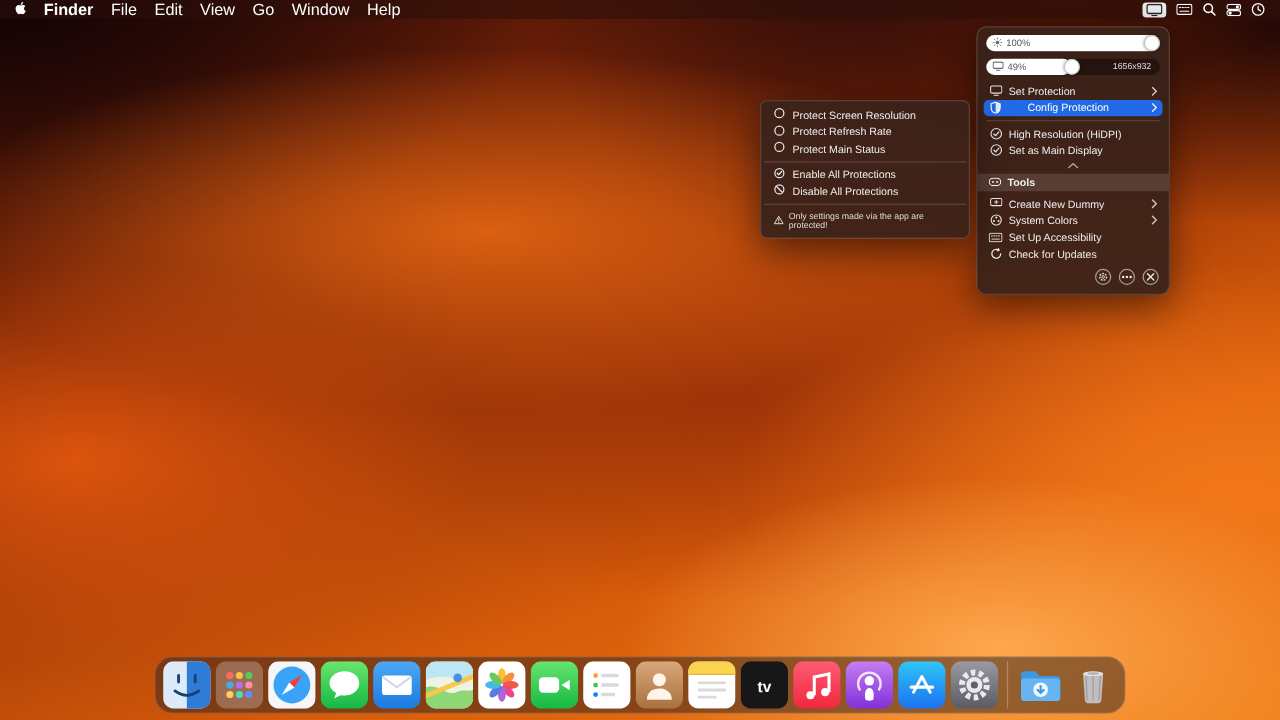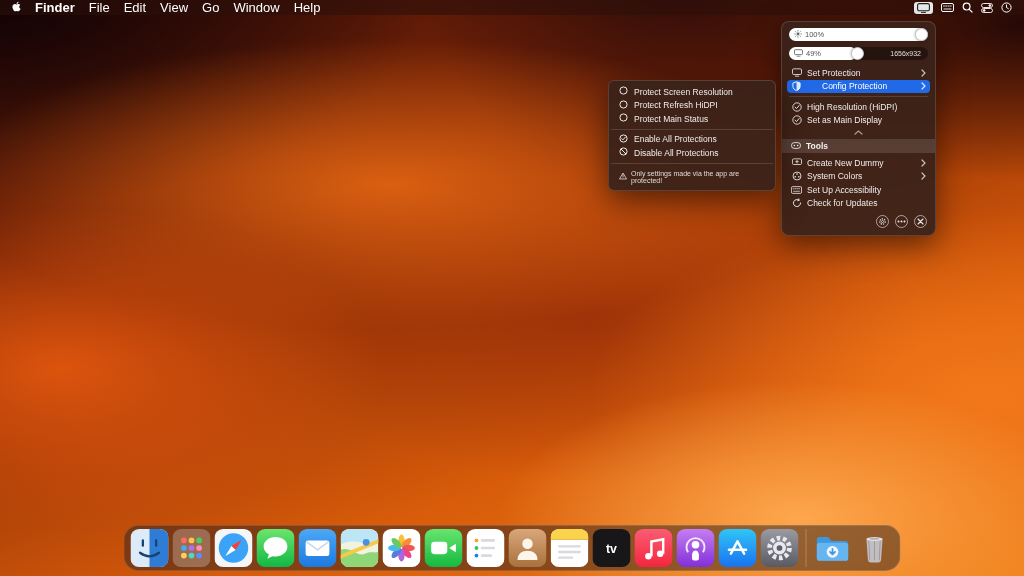--- a/index.html
+++ b/index.html
@@ -334,21 +334,21 @@
           </svg>
       </span>
       <span>Protect Screen Resolution</span>
     </div>
     <div class="sub-item">
       <span>
         <svg width="9" height="9" viewBox="0 0 9 9">
             <circle cx="4.5" cy="4.5" r="3.6" fill="none" stroke="rgba(255,255,255,.9)" stroke-width="1"></circle>
           </svg>
       </span>
-      <span>Protect Refresh HiDPI</span>
+      <span>Protect Refresh Rate</span>
     </div>
     <div class="sub-item">
       <span>
         <svg width="9" height="9" viewBox="0 0 9 9">
             <circle cx="4.5" cy="4.5" r="3.6" fill="none" stroke="rgba(255,255,255,.9)" stroke-width="1"></circle>
           </svg>
       </span>
       <span>Protect Main Status</span>
     </div>
 

